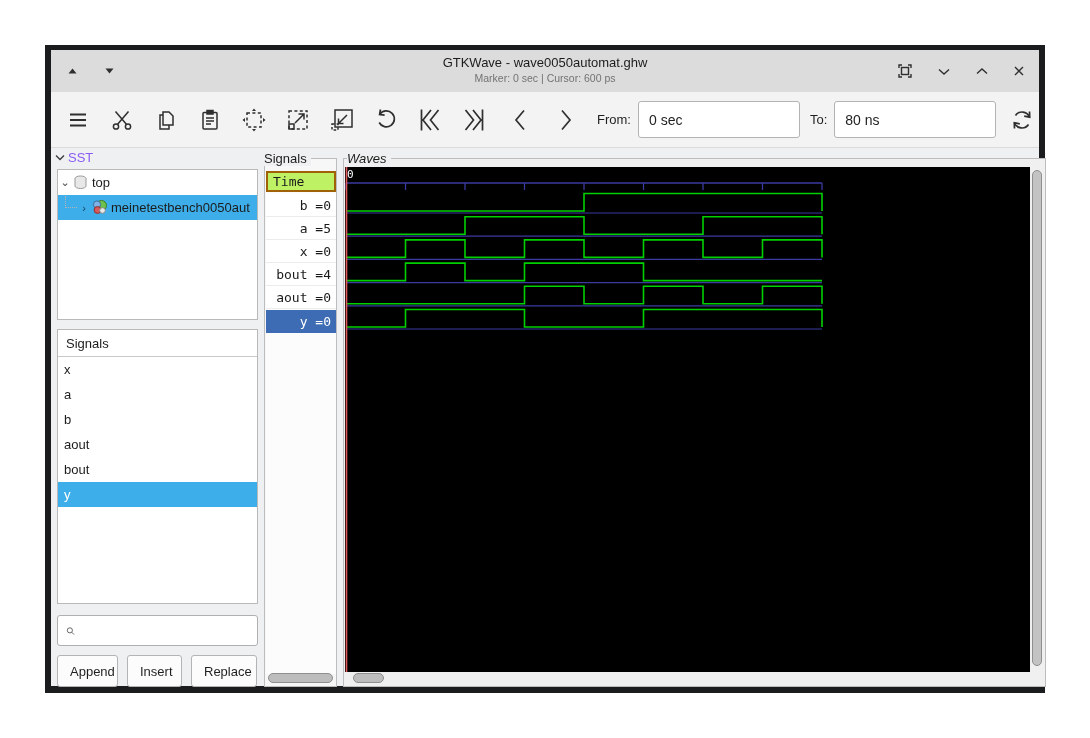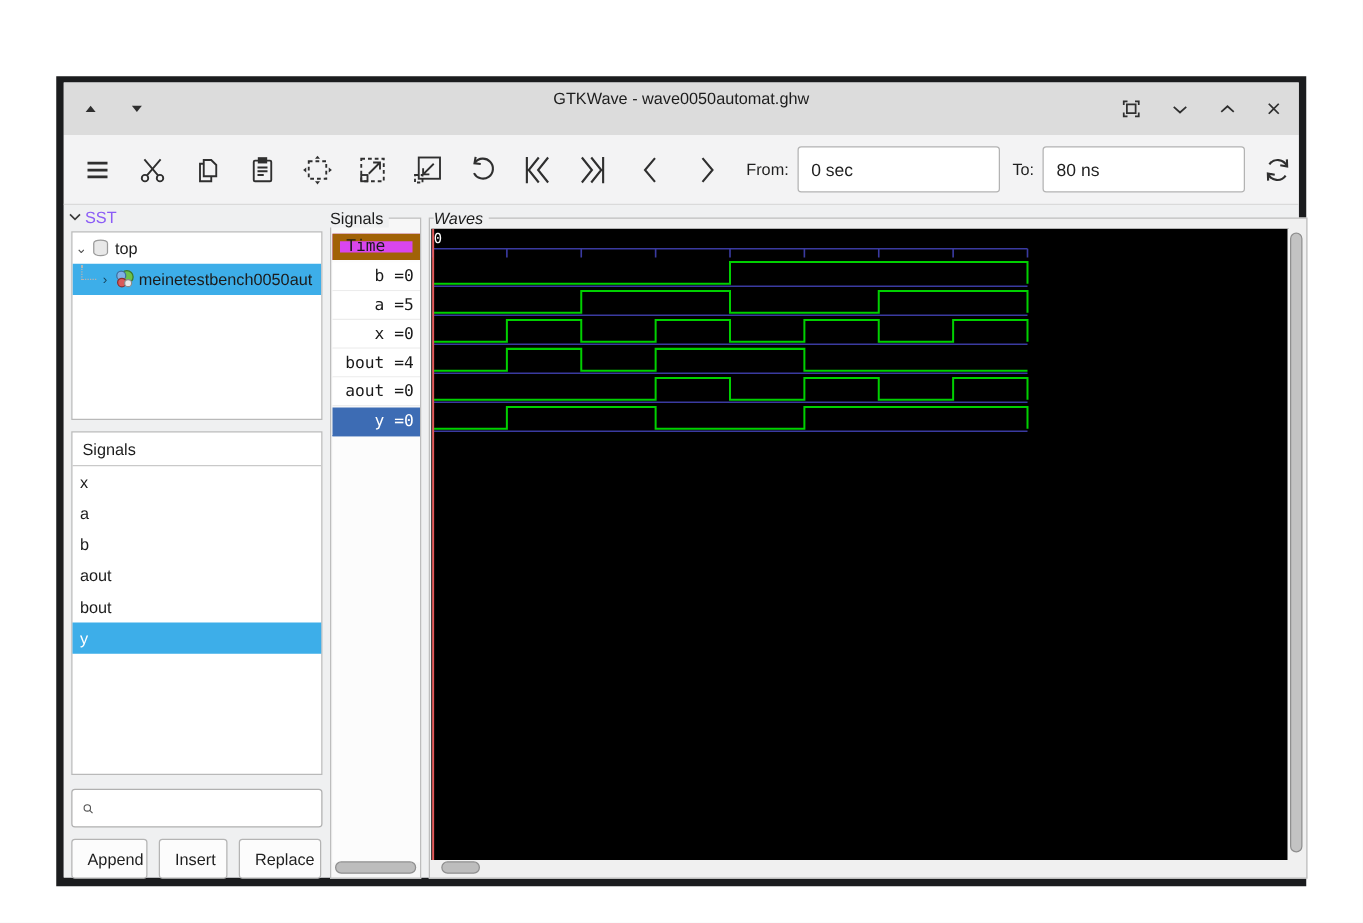--- a/index.html
+++ b/index.html
@@ -1,19 +1,19 @@
 <!DOCTYPE html>
 <html><head>
 <meta charset="utf-8">
 <style>
   * { margin:0; padding:0; box-sizing:border-box; }
   html,body { width:1090px; height:738px; background:#ffffff; font-family:"Liberation Sans",sans-serif; }
 
   
-  #window { position:absolute; left:45px; top:61px; width:1000px; height:648px;
+  #window { position:absolute; left:45px; top:45px; width:1000px; height:648px;
             background:#1b1c1e; padding:5px 6px 7px 6px; }
   #window-inner { width:100%; height:100%; display:flex; flex-direction:column; background:#eff0f1; }
 
   
   #titlebar { height:42px; background:#dcdcdc; position:relative; flex:0 0 auto; }
   .tb-center { position:absolute; left:0; right:0; top:5px; text-align:center; }
   .tb-title { font-size:13px; color:#1c1c1c; }
   .tb-sub   { font-size:10.5px; color:#737373; margin-top:2px; }
   .tb-left  { position:absolute; left:14px; top:0; height:100%; display:flex; align-items:center; gap:22px; }
   .tb-right { position:absolute; right:12px; top:0; height:100%; display:flex; align-items:center; gap:20px; }
@@ -63,21 +63,21 @@
   .btn-row { position:absolute; top:507px; height:32px; display:flex; }
   .push-btn { background:#fcfcfc; border:1px solid #b4b4b4; border-radius:3px; height:32px;
               font-size:13px; color:#1f1f1f; font-family:"Liberation Sans",sans-serif; padding:0 12px; }
 
   
   .gtk-frame-label { position:absolute; font-size:13px; color:#1c1c1c; background:#eff0f1;
                      padding-right:4px; z-index:3; }
   #sig-frame { position:absolute; left:213px; top:10px; width:73px; height:529px;
                border:1px solid #bdbdbd; background:#f7f7f7; }
   #time-header { position:absolute; left:1px; top:12px; width:70px; height:21px;
-                 background:#d946ef; border:6px solid #a16207; font-family:"DejaVu Sans Mono",monospace;
+                 background:#bef264; border:2px solid #a16207; font-family:"DejaVu Sans Mono",monospace;
                  font-size:13px; color:#1a1a1a; display:flex; align-items:center; padding-left:5px; }
   .sig-row { position:absolute; left:1px; width:70px; height:23px; background:#fff;
              border-bottom:1px solid #ececec; font-family:"DejaVu Sans Mono",monospace;
              font-size:13px; color:#1a1a1a; display:flex; align-items:center;
              justify-content:flex-end; padding-right:5px; }
   .sig-row.selected { background:#3d6cb4; color:#fff; border-bottom-color:#3d6cb4; }
   #sig-rows-bg { position:absolute; left:1px; top:33px; width:70px; height:482px; background:#fcfcfc; }
   .hscroll { position:absolute; height:10px; border-radius:5px; background:#bdbdbd; border:1px solid #8f8f8f; }
 
   
@@ -102,20 +102,21 @@
             </svg>
       </button>
       <button class="tb-btn">
         <svg width="11" height="8">
               <path d="M1.5 1.5 L9.5 1.5 L5.5 6.5 Z" fill="#2f2f2f"></path>
             </svg>
       </button>
     </div>
     <div class="tb-center">
       <div class="tb-title">GTKWave - wave0050automat.ghw</div>
+      <div class="tb-sub">Marker: 0 sec  |  Cursor: 600 ps</div>
     </div>
     <div class="tb-right">
       <button class="tb-btn">
         <svg width="16" height="16" viewBox="0 0 16 16" style="stroke:#2f2f2f;fill:none;stroke-width:1.4">
           <path d="M2 5 V2 H5 M11 2 H14 V5 M14 11 V14 H11 M5 14 H2 V11"></path>
               <rect x="4.5" y="4.5" width="7" height="7"></rect>
         </svg>
       </button>
       <button class="tb-btn">
         <svg width="14" height="9" style="stroke:#2f2f2f;fill:none;stroke-width:1.4">

